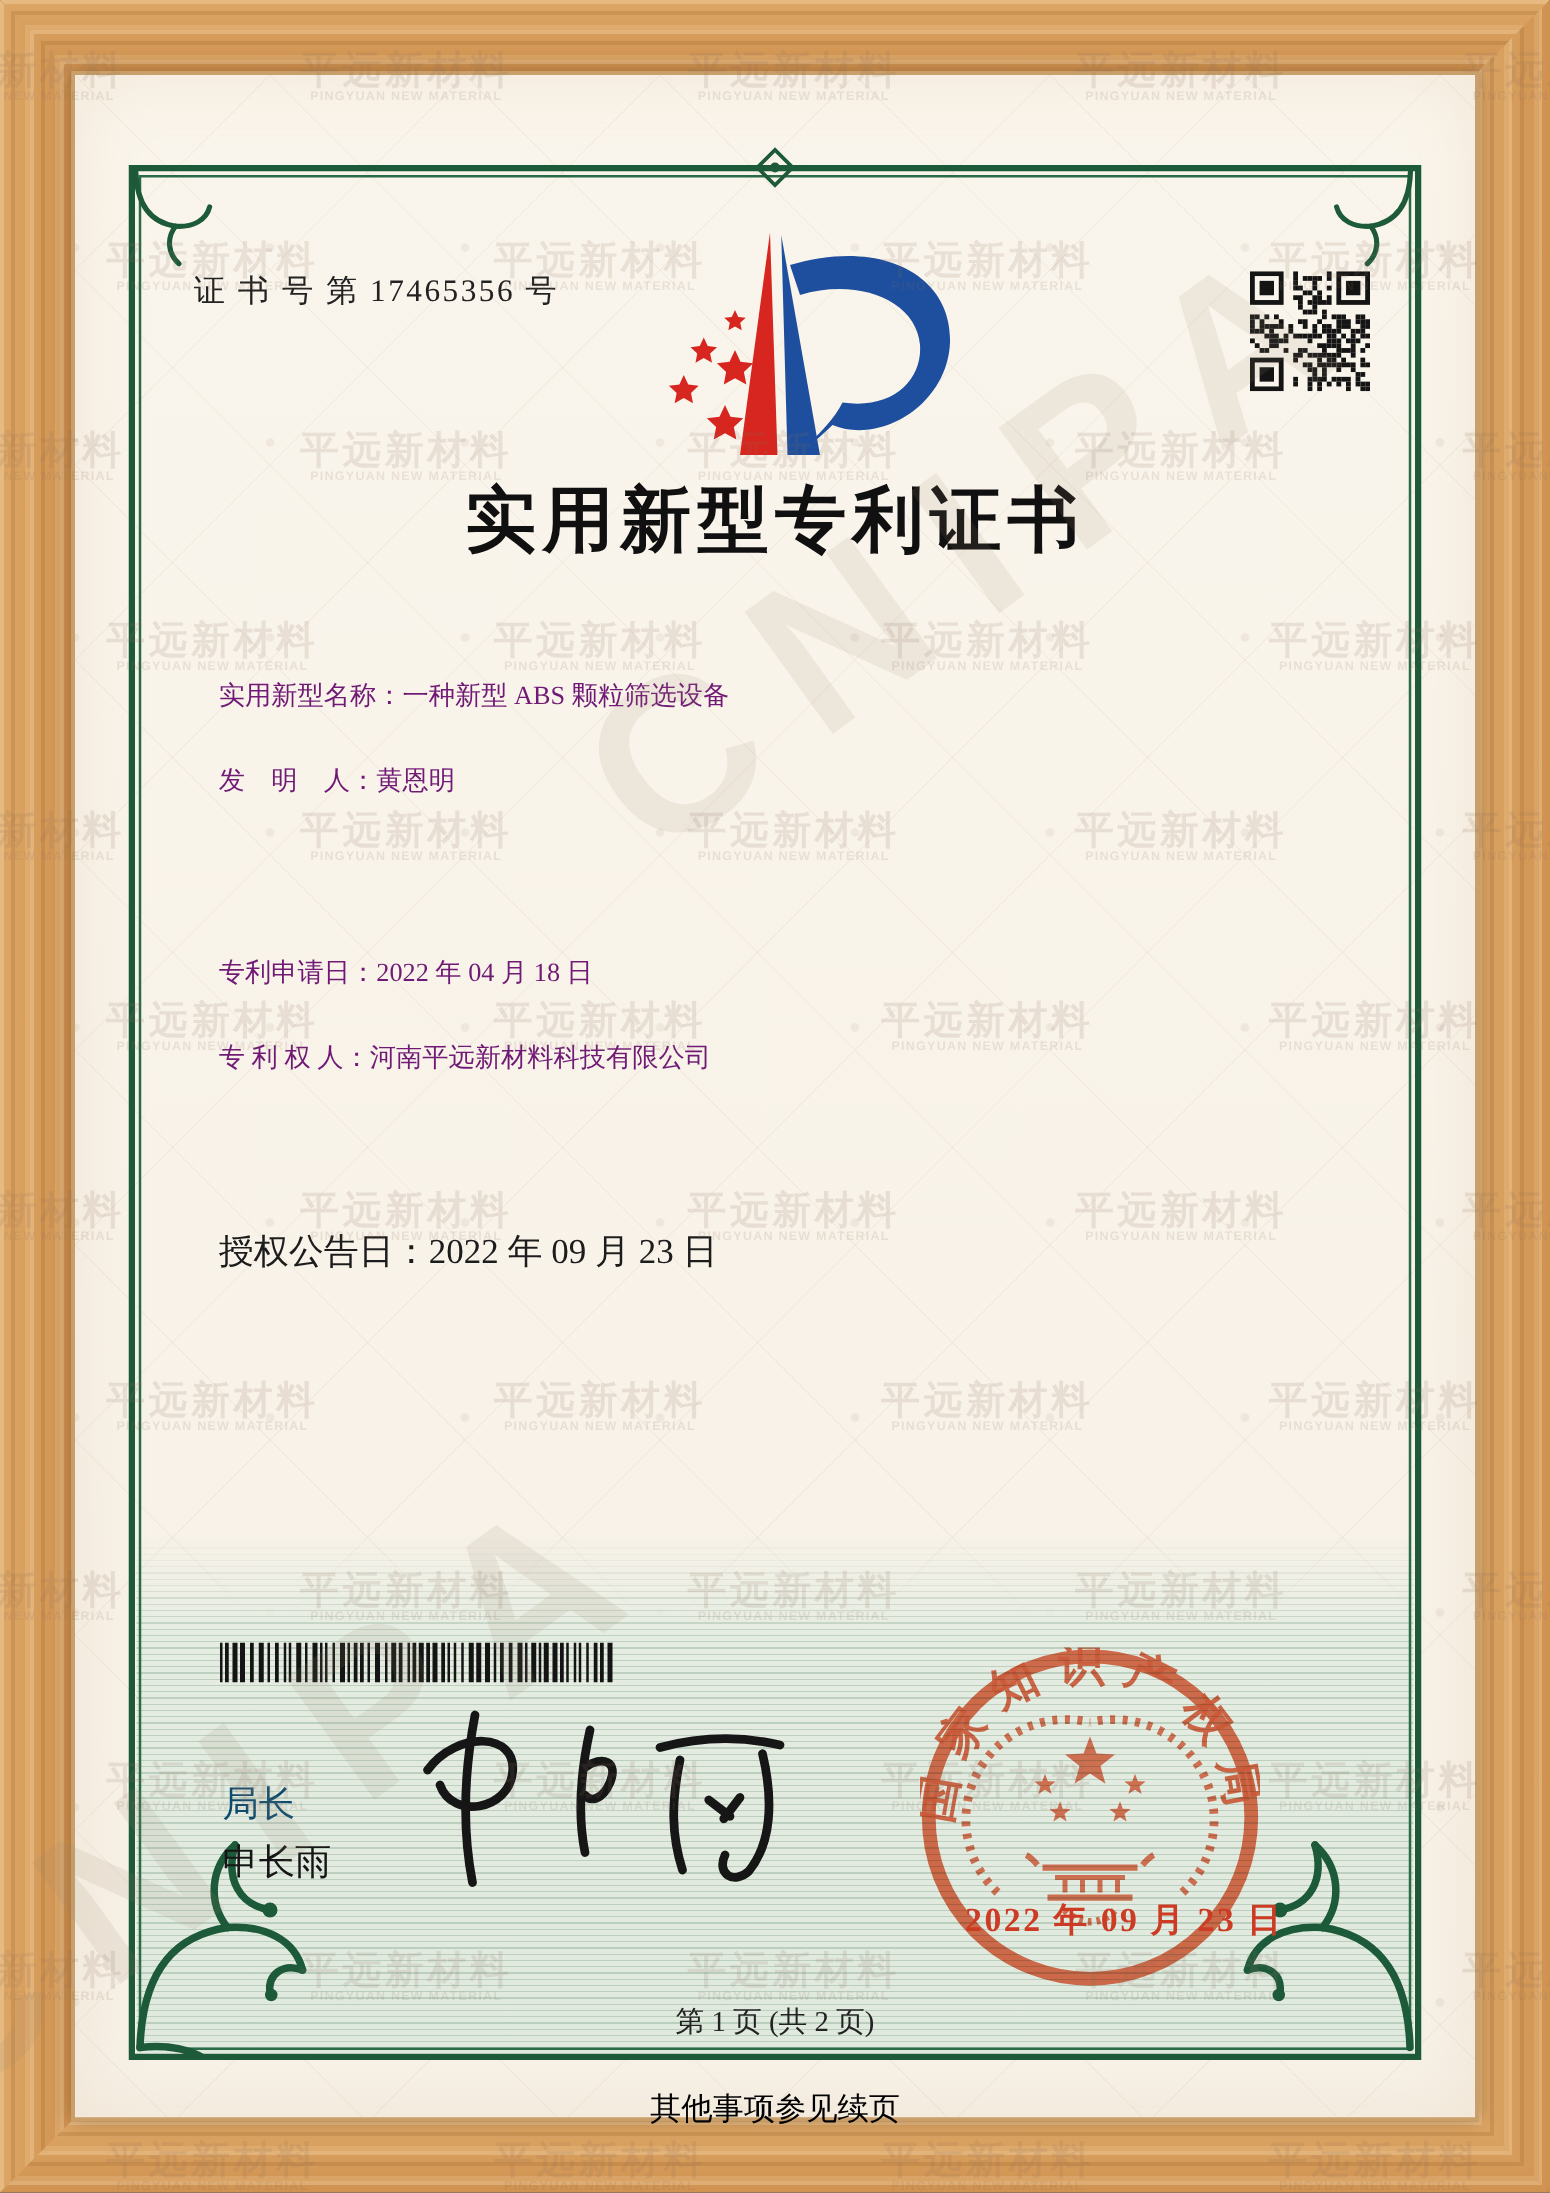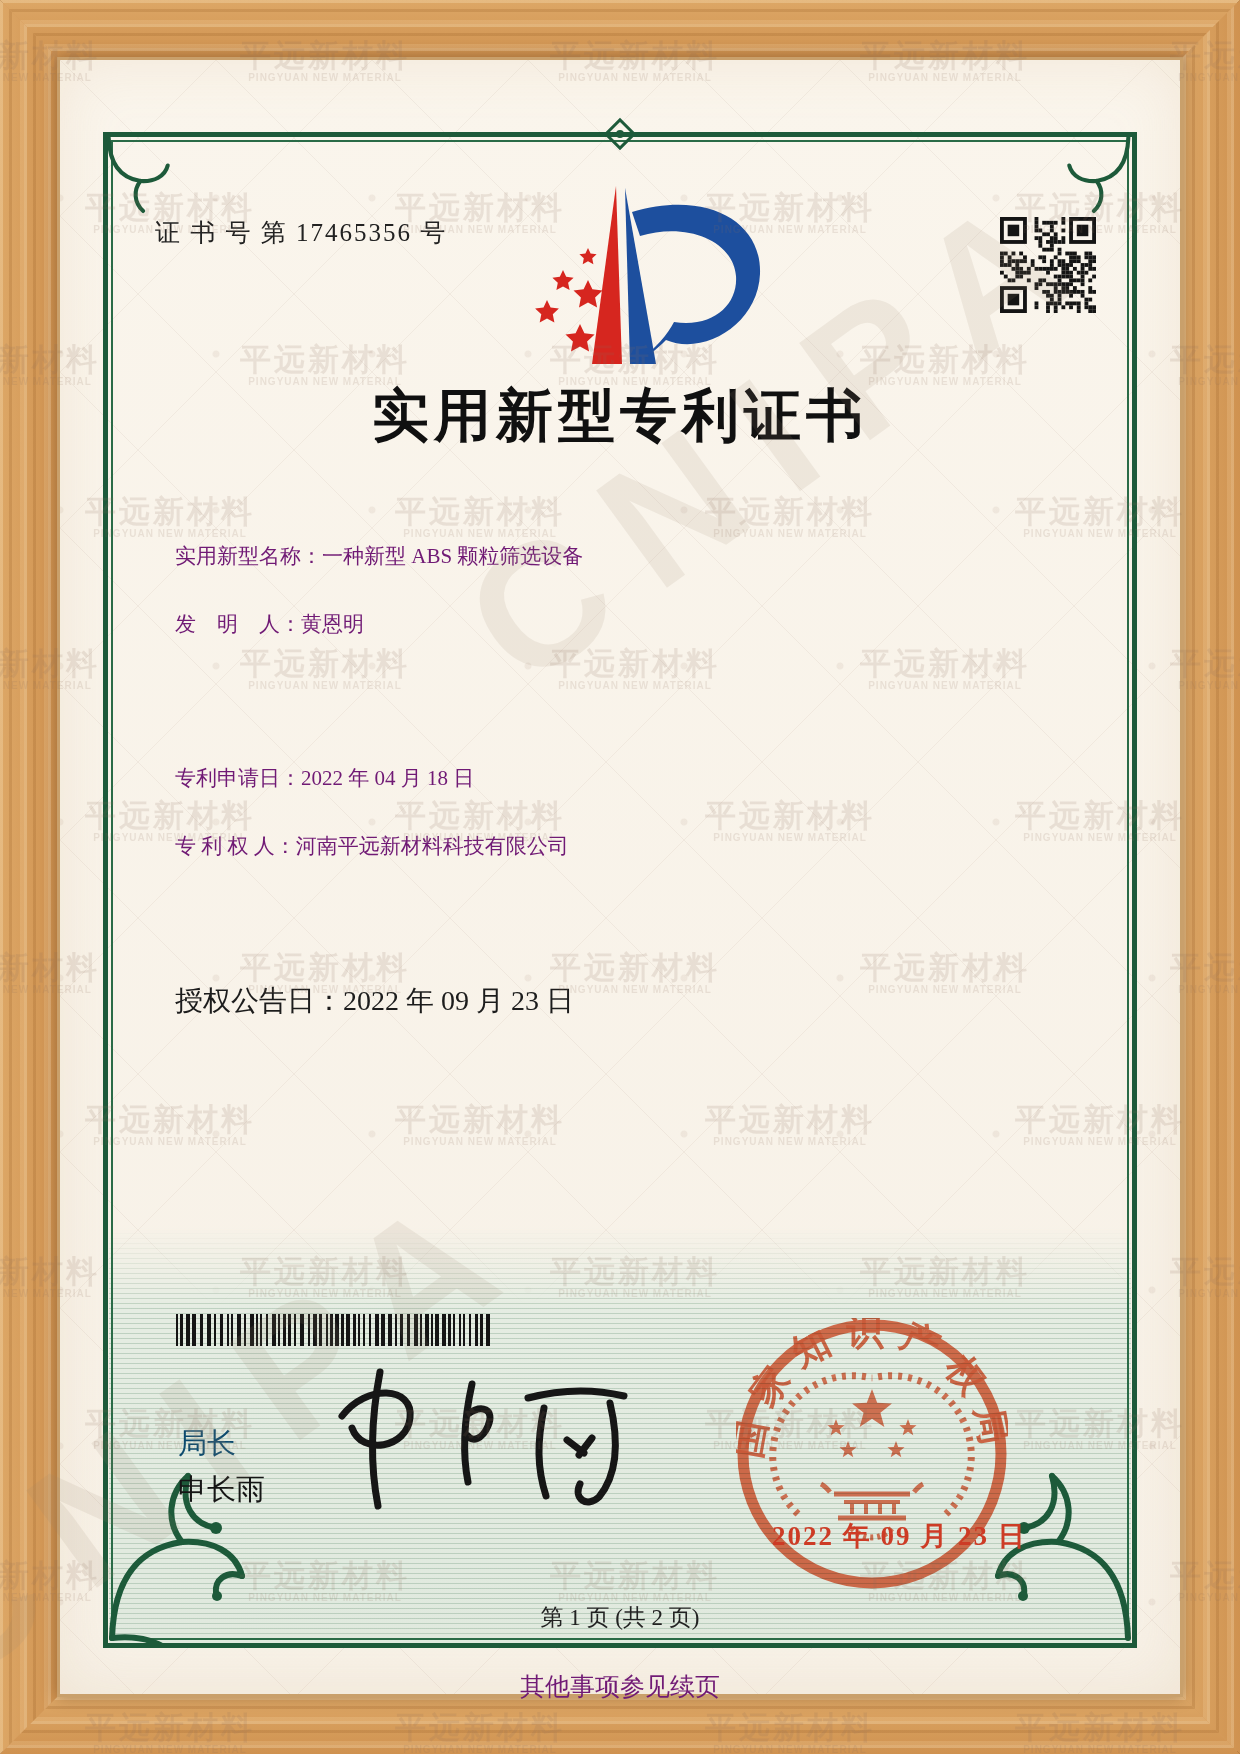--- a/index.html
+++ b/index.html
@@ -62,21 +62,21 @@
   #body-text{left:148px;top:1036px;width:944px;font-size:28px;line-height:38px;color:#1a1a1a;
              text-align:justify;}
   #body-text p{margin:0;text-indent:2em;}
   #barcode{left:176px;top:1314px;}
   #director-label{left:178px;top:1424px;font-size:29px;color:#0c4a6e;}
   #director-name{left:178px;top:1470px;font-size:29px;color:#151515;}
   #signature{left:322px;top:1356px;}
   #seal{left:736px;top:1318px;mix-blend-mode:multiply;opacity:.93;}
   #seal-date{left:772px;top:1518px;font-size:27px;letter-spacing:2px;color:#cd3b25;font-weight:bold;}
   #page-indicator{left:103px;top:1602px;width:1034px;text-align:center;font-size:23px;color:#222;}
-  #footer-note{left:0;top:1670px;width:1240px;text-align:center;font-size:25px;color:#701a75;z-index:6;}
+  #footer-note{left:0;top:1670px;width:1240px;text-align:center;font-size:25px;color:#000000;z-index:6;}
 
   
   #wm-layer{position:absolute;inset:0;z-index:9;pointer-events:none;overflow:hidden;}
   .wm{position:absolute;text-align:center;color:#8d6e5c;opacity:.15;white-space:nowrap;
       font-family:"Liberation Sans", sans-serif;}
   .wm-cn{font-size:31px;font-weight:bold;letter-spacing:3px;line-height:32px;}
   .wm-en{font-size:10px;font-weight:bold;letter-spacing:1px;}
   .wm-big{position:absolute;font-family:"Liberation Sans", sans-serif;font-weight:bold;
       color:#9a8670;opacity:.12;letter-spacing:38px;font-size:175px;transform:rotate(-36deg);
       white-space:nowrap;}

